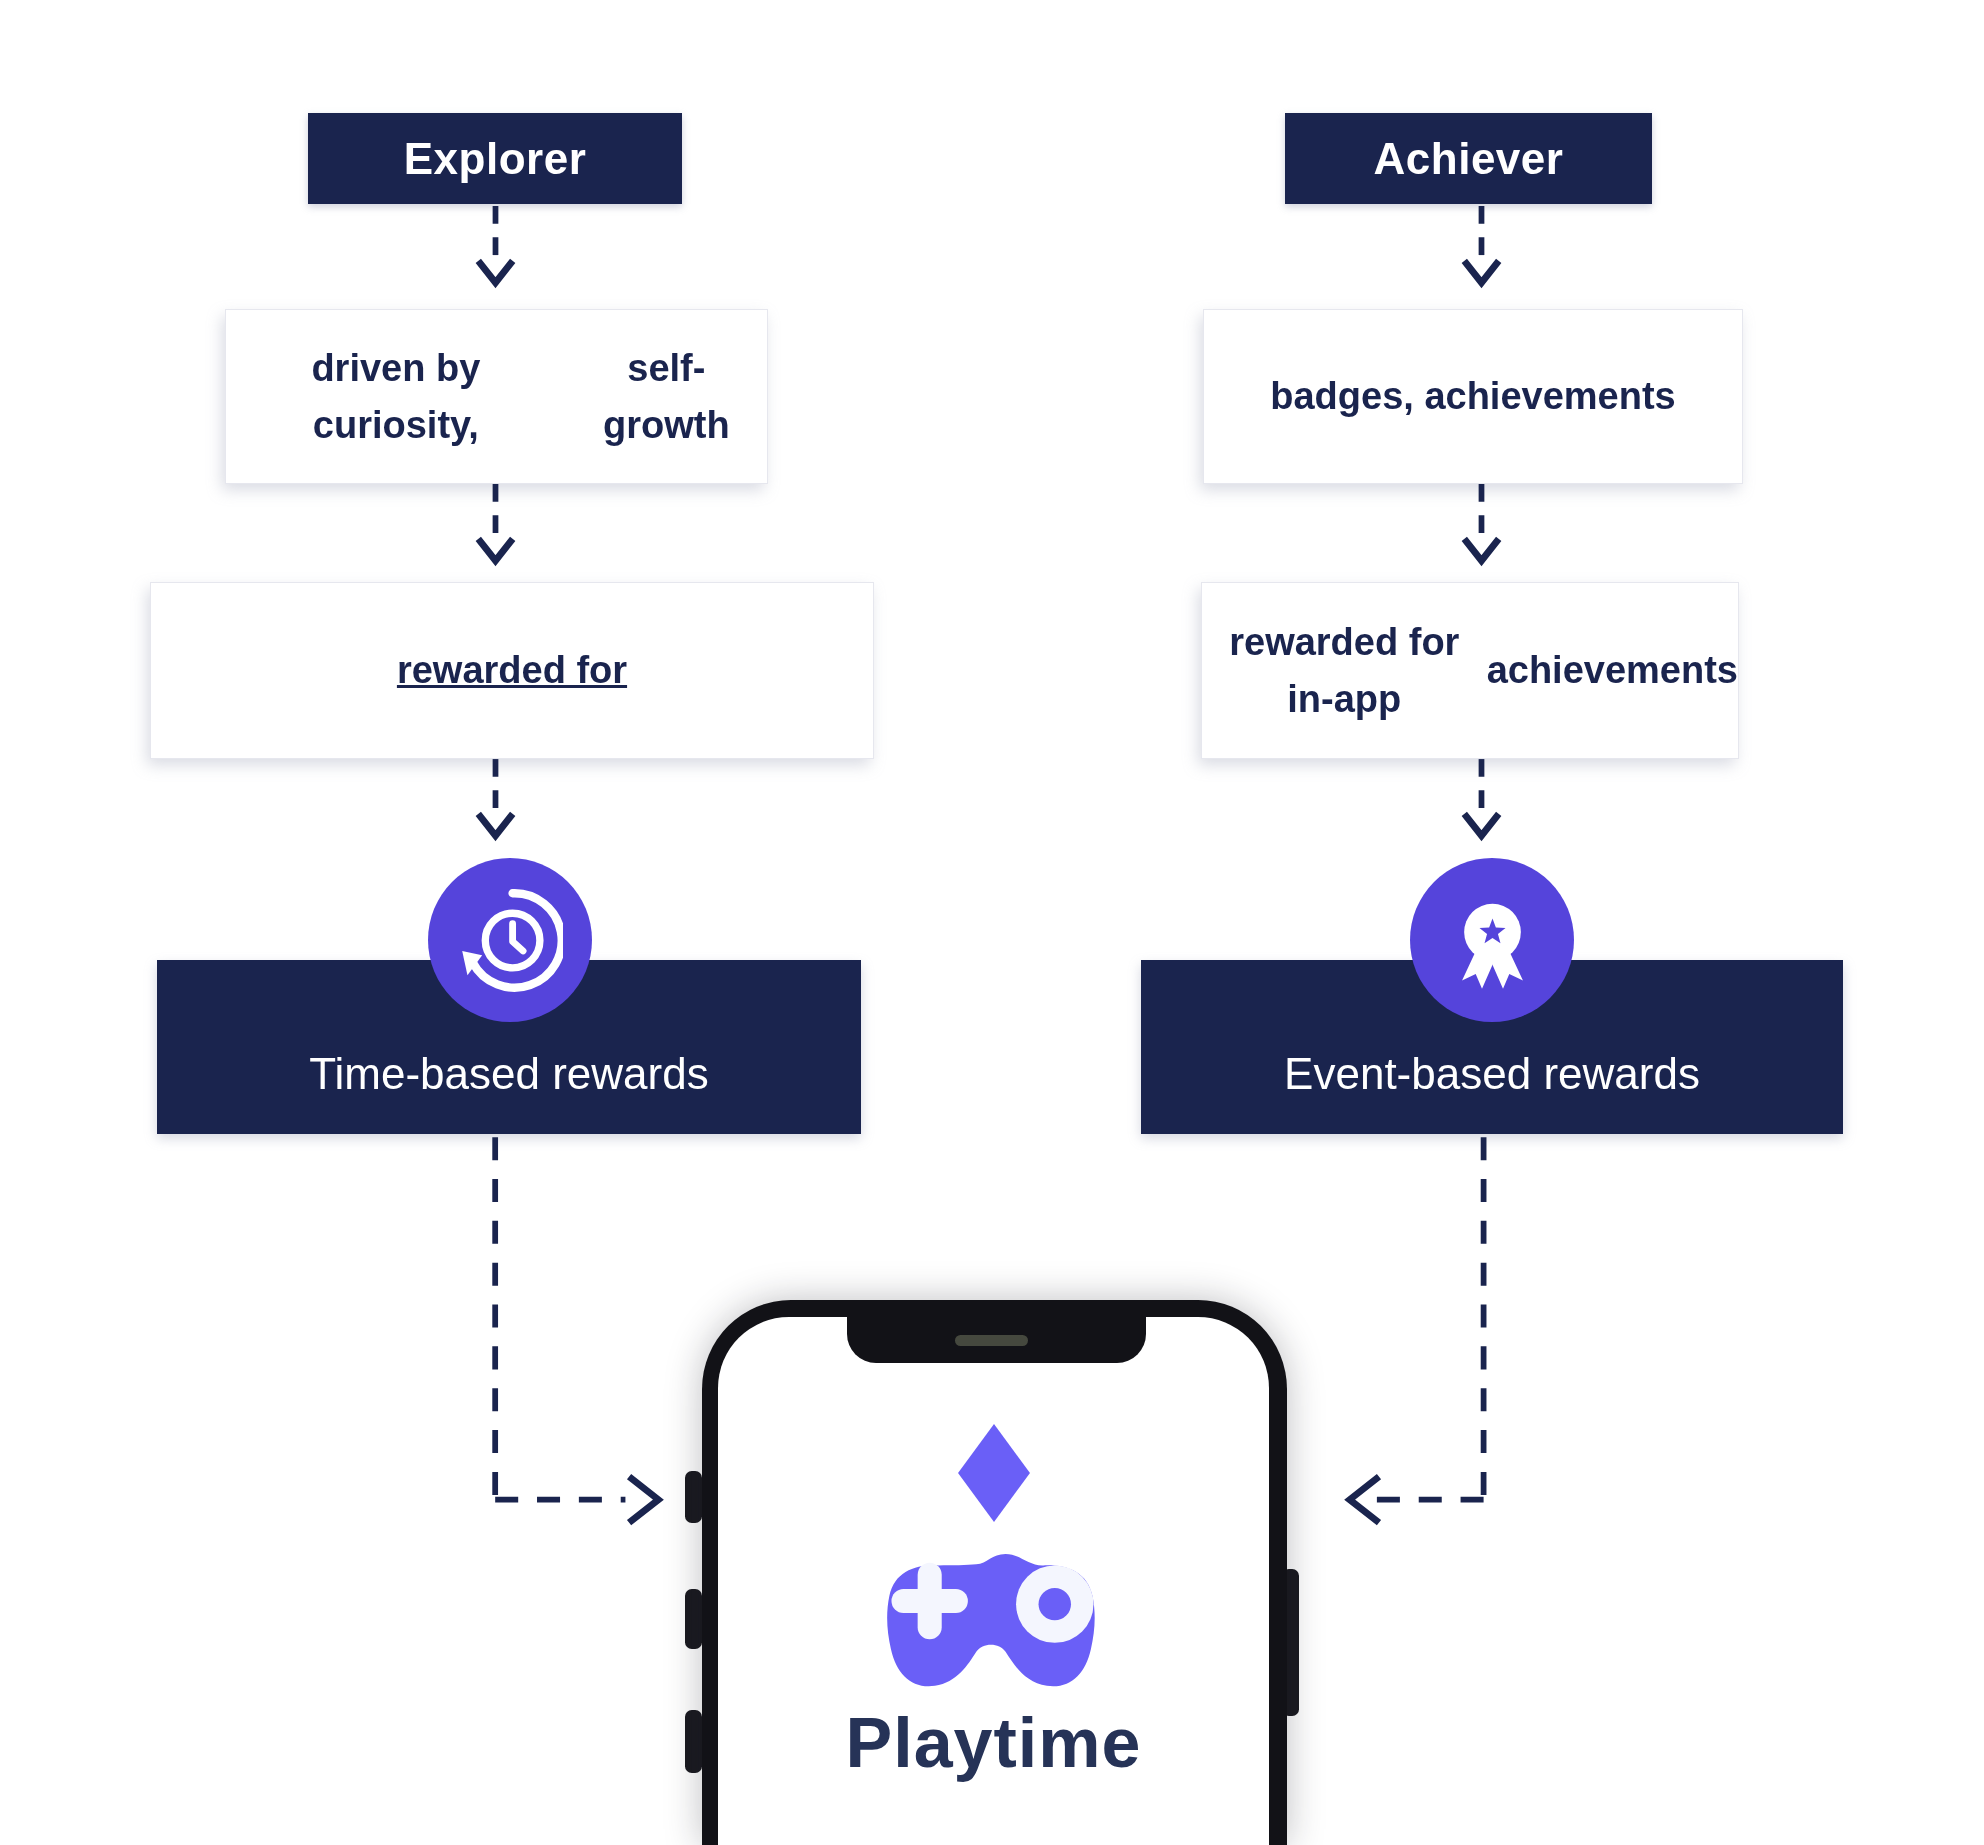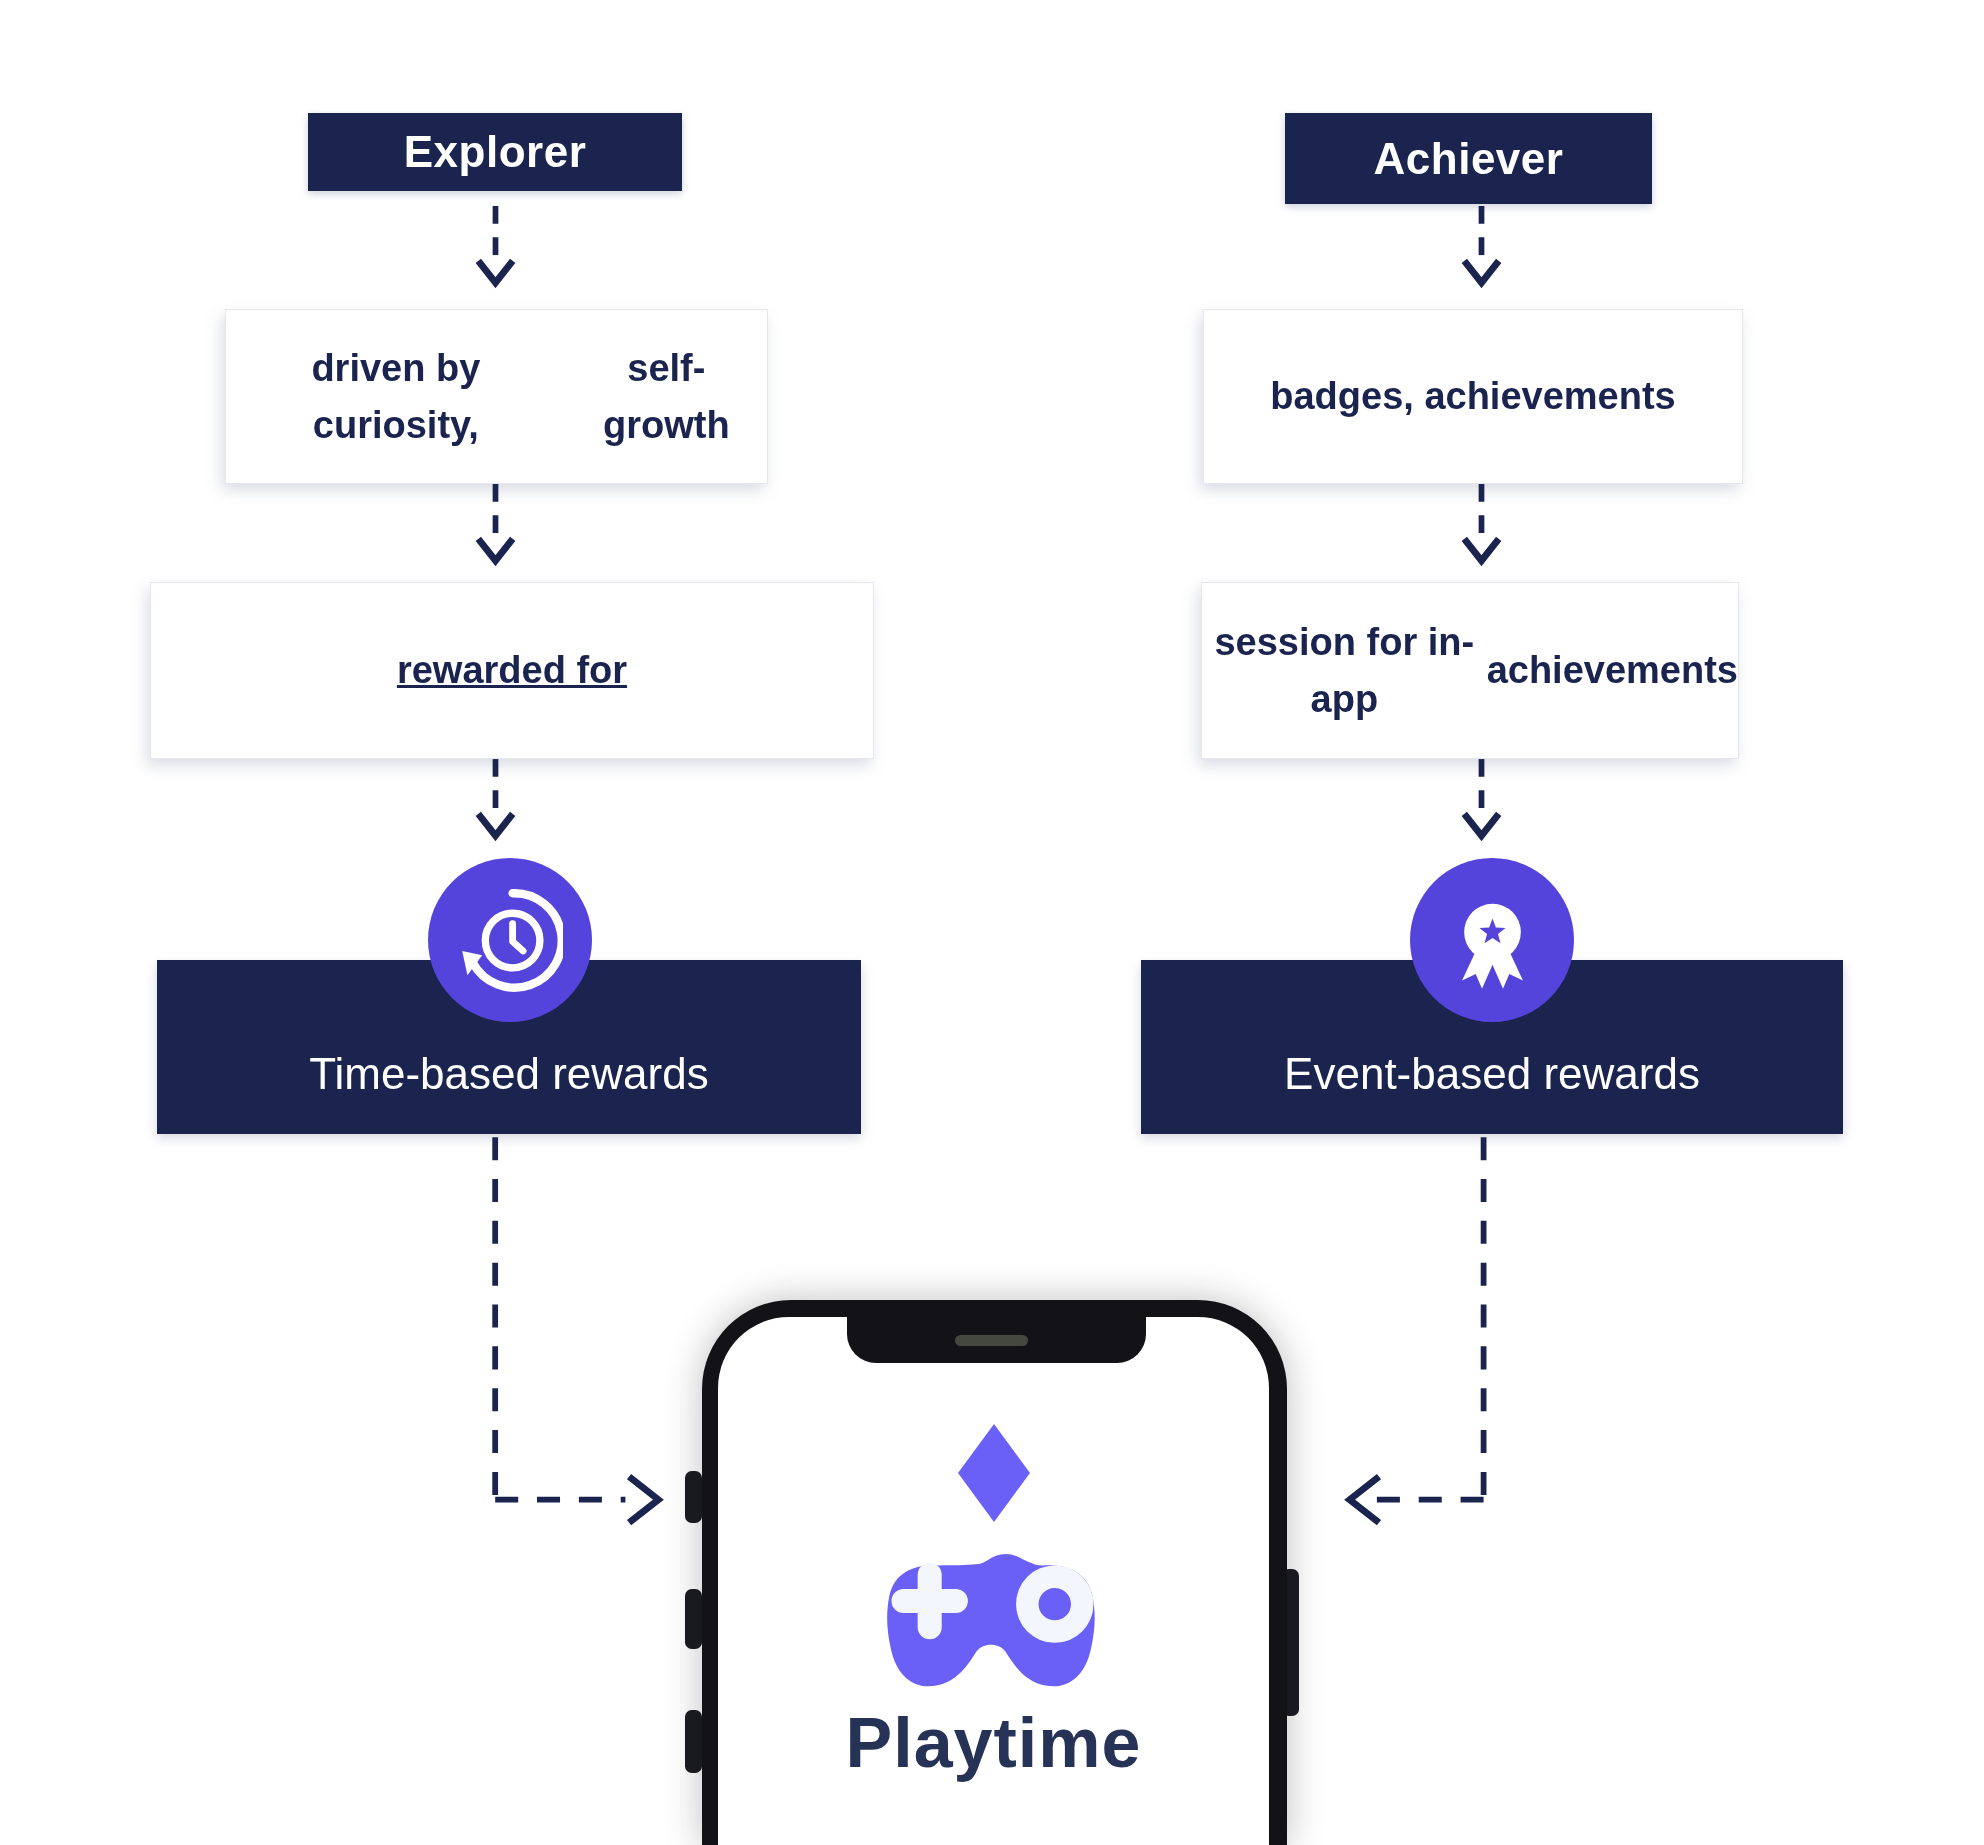--- a/index.html
+++ b/index.html
@@ -4,21 +4,21 @@
 <style>
   html,body{margin:0;padding:0;background:#ffffff;}
   body{width:1985px;height:1846px;position:relative;overflow:hidden;
        font-family:"Liberation Sans", sans-serif;}
 
   
   .header-box{position:absolute;background:#1a244e;color:#ffffff;
     display:flex;align-items:center;justify-content:center;
     font-size:44px;font-weight:bold;letter-spacing:0.5px;
     box-shadow:0 3.1px 7.3px rgba(150,155,180,0.45);}
-  #explorer-box{left:308px;top:113px;width:374px;height:78px;}
+  #explorer-box{left:308px;top:113px;width:374px;height:91px;}
   #achiever-box{left:1285px;top:113px;width:367px;height:91px;}
 
   
   .card{position:absolute;background:#ffffff;border:1px solid #e6e7ee;
     box-shadow:-3.1px 7.3px 14.7px rgba(156,160,182,0.38);
     color:#1a244e;font-size:38px;font-weight:bold;line-height:1.5;
     display:flex;flex-direction:row;align-items:center;justify-content:center;
     text-align:center;}
   #card-explorer-motivation{left:225px;top:309px;width:541px;height:173px;}
   #card-explorer-reward{left:150px;top:582px;width:722px;height:175px;text-decoration:underline;}
@@ -131,21 +131,21 @@
 <div id="card-achiever-motivation" class="card">
   <div>badges, achievements</div>
 </div>
 
 <svg class="arrow" style="left:1458px;top:482px;" width="47" height="86" viewBox="0 0 90 165">
   <line class="dash" x1="45" y1="4" x2="45" y2="100" stroke-dasharray="34 26"></line>
   <polyline class="chev" points="12,109 45,151 78,109"></polyline>
 </svg>
 
 <div id="card-achiever-reward" class="card">
-  <div>session for in-app</div>
+  <div>rewarded for in-app</div>
   <div>achievements</div>
 </div>
 
 <svg class="arrow" style="left:1458px;top:757px;" width="47" height="86" viewBox="0 0 90 165">
   <line class="dash" x1="45" y1="4" x2="45" y2="100" stroke-dasharray="34 26"></line>
   <polyline class="chev" points="12,109 45,151 78,109"></polyline>
 </svg>
 
 <div id="icon-circle-right" class="icon-circle">
   <svg width="105" height="105" viewBox="0 0 100 100">

